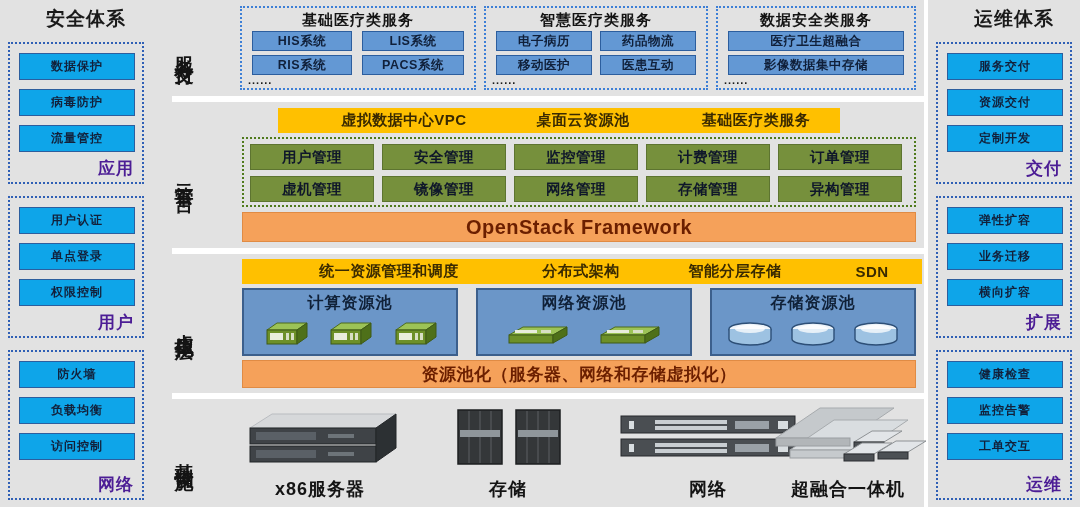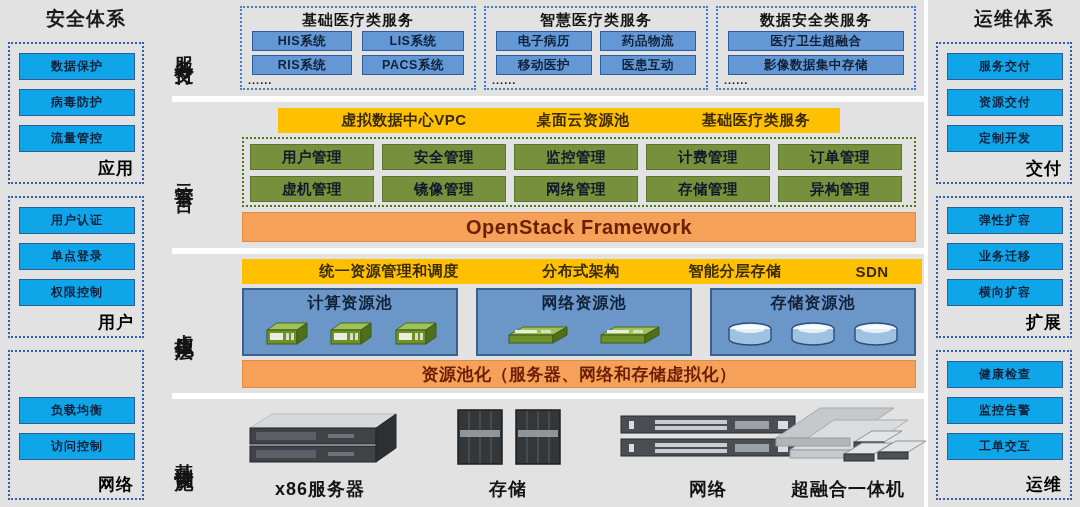--- a/index.html
+++ b/index.html
@@ -20,21 +20,21 @@
               border:2px dotted #2f5fb5;box-sizing:border-box;background:#e2e2e2;}
   .side-group.g1{top:42px;height:142px;}
   .side-group.g2{top:196px;height:142px;}
   .side-group.g3{top:350px;height:150px;}
   .blue-box{position:absolute;left:9px;width:116px;height:27px;
             background:#0ea5e9;border:1px solid #2c5e9e;box-sizing:border-box;
             color:#12203a;font-size:12px;font-weight:bold;
             display:flex;align-items:center;justify-content:center;letter-spacing:1px;}
   .blue-box.b1{top:9px;} .blue-box.b2{top:45px;} .blue-box.b3{top:81px;}
   .grp-foot{position:absolute;right:8px;bottom:2px;font-size:17px;
-            font-weight:bold;color:#000000;letter-spacing:1px;}
+            font-weight:bold;color:#4c1d95;letter-spacing:1px;}
 
   
   .center{position:absolute;left:158px;top:0;width:766px;height:507px;}
   .layer{position:absolute;left:0;width:766px;background:#e2e2e2;box-sizing:border-box;}
   .layer-label{position:absolute;left:6px;top:0;width:40px;height:100%;
                display:flex;align-items:center;justify-content:center;}
   .layer-label span{font-size:19px;font-weight:bold;color:#141414;
                     writing-mode:vertical-rl;text-orientation:upright;letter-spacing:3px;}
 
   
@@ -97,20 +97,21 @@
     </div>
 
     <div class="side-group g2">
       <div class="blue-box b1">用户认证</div>
       <div class="blue-box b2">单点登录</div>
       <div class="blue-box b3">权限控制</div>
       <div class="grp-foot">用户</div>
     </div>
 
     <div class="side-group g3">
+      <div class="blue-box b1">防火墙</div>
       <div class="blue-box b2">负载均衡</div>
       <div class="blue-box b3">访问控制</div>
       <div class="grp-foot">网络</div>
     </div>
   </div>
 
   <div class="panel side-col side-right">
     <div class="side-title">运维体系</div>
 
     <div class="side-group g1">

